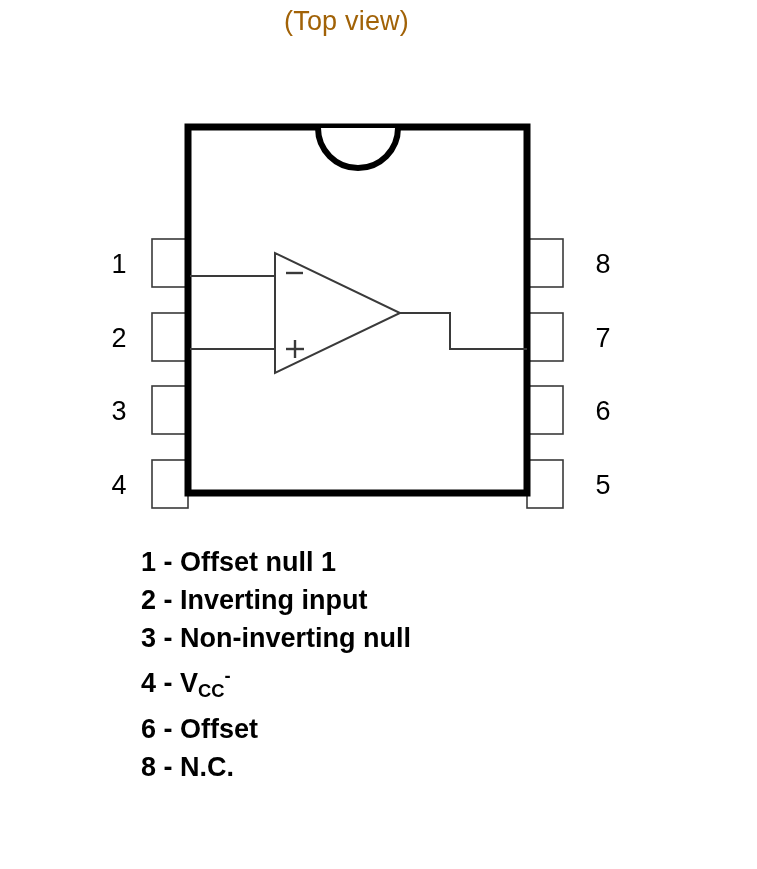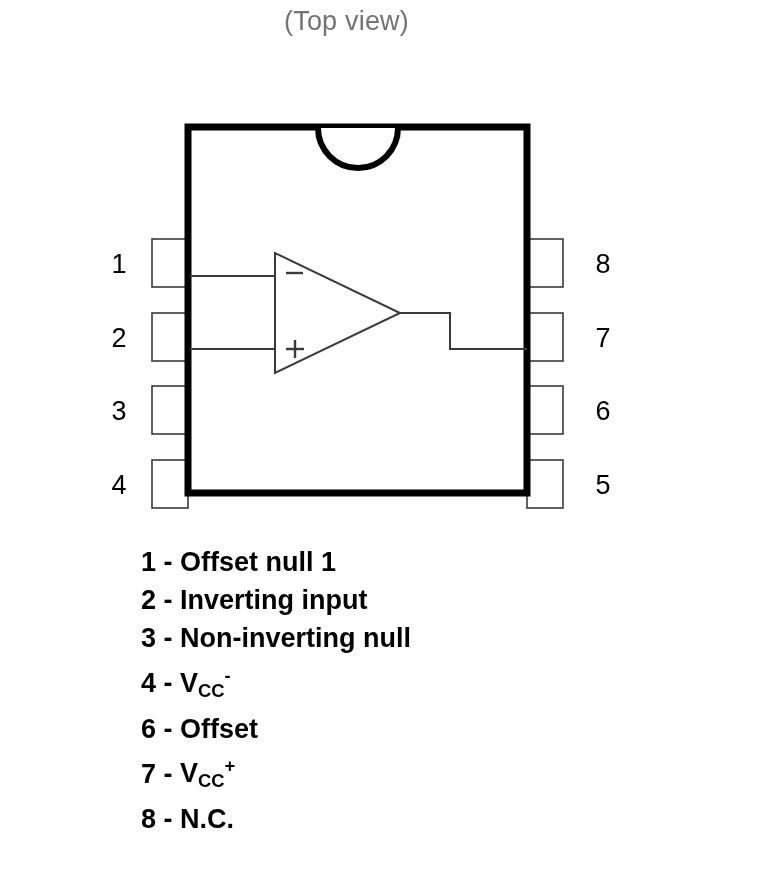--- a/index.html
+++ b/index.html
@@ -16,21 +16,21 @@
     overflow: hidden;
   }
 
   #title {
     position: absolute;
     left: 0;
     top: 6px;
     width: 693px;
     text-align: center;
     font-size: 27px;
-    color: #737373;
+    color: #a16207;
     letter-spacing: 0.2px;
   }
 
   #package-diagram {
     position: absolute;
     left: 0;
     top: 60px;
     width: 757px;
     height: 460px;
   }
@@ -113,15 +113,14 @@
   <text class="pin-number" x="603" y="360" text-anchor="middle">6</text>
   <text class="pin-number" x="603" y="434" text-anchor="middle">5</text>
 </svg>
 
 <div id="legend">
     <div class="legend-row"><span class="num">1</span> <span class="dash">-</span> <span class="desc">Offset null 1</span></div>
     <div class="legend-row"><span class="num">2</span> <span class="dash">-</span> <span class="desc">Inverting input</span></div>
     <div class="legend-row"><span class="num">3</span> <span class="dash">-</span> <span class="desc">Non-inverting null</span></div>
     <div class="legend-row"><span class="num">4</span> <span class="dash">-</span> <span class="desc"><span class="vcc-wrap">V<sub>CC</sub><sup>-</sup></span></span></div>
     <div class="legend-row"><span class="num">6</span> <span class="dash">-</span> <span class="desc">Offset</span></div>
-    <div class="legend-row"><span class="num">7</span> <span class="dash">-</span> <span class="desc"><span class="vcc-wrap">V<sub>CC</sub><sup>+</sup></span></span></div>
     <div class="legend-row"><span class="num">8</span> <span class="dash">-</span> <span class="desc">N.C.</span></div>
   </div>
 
 </body></html>

